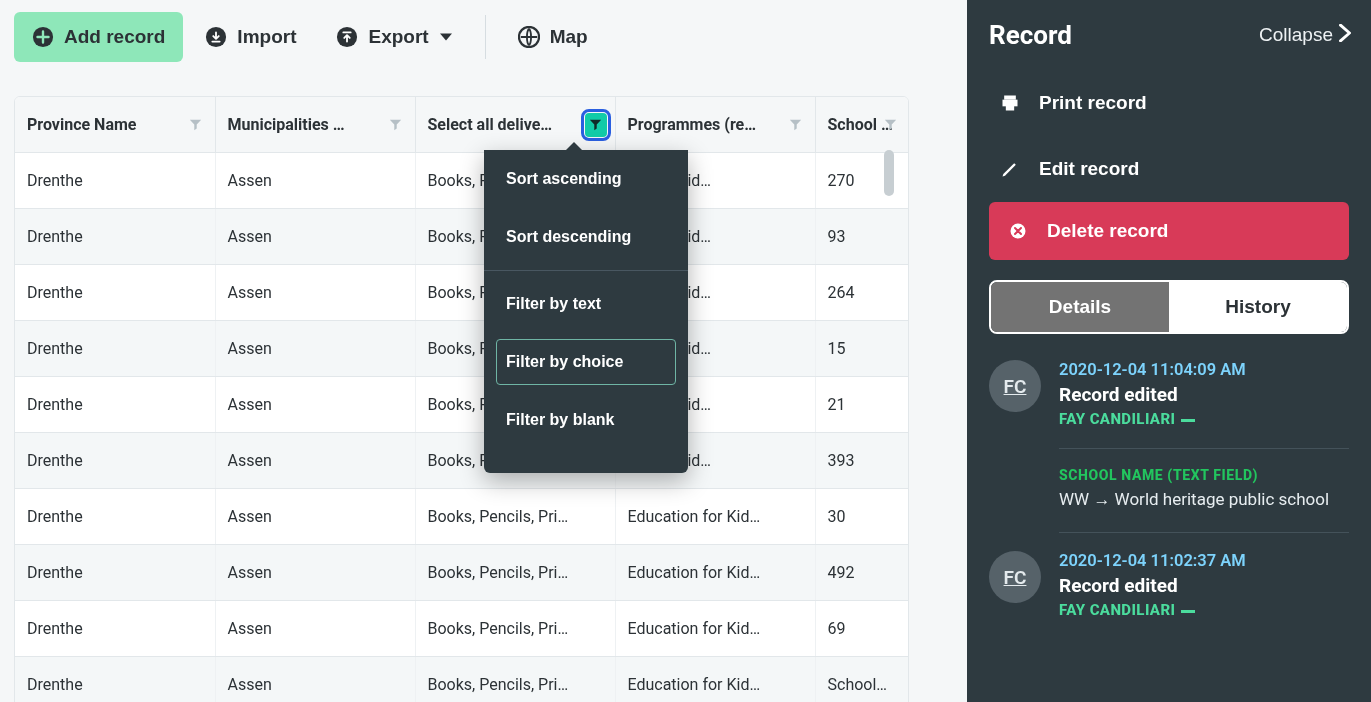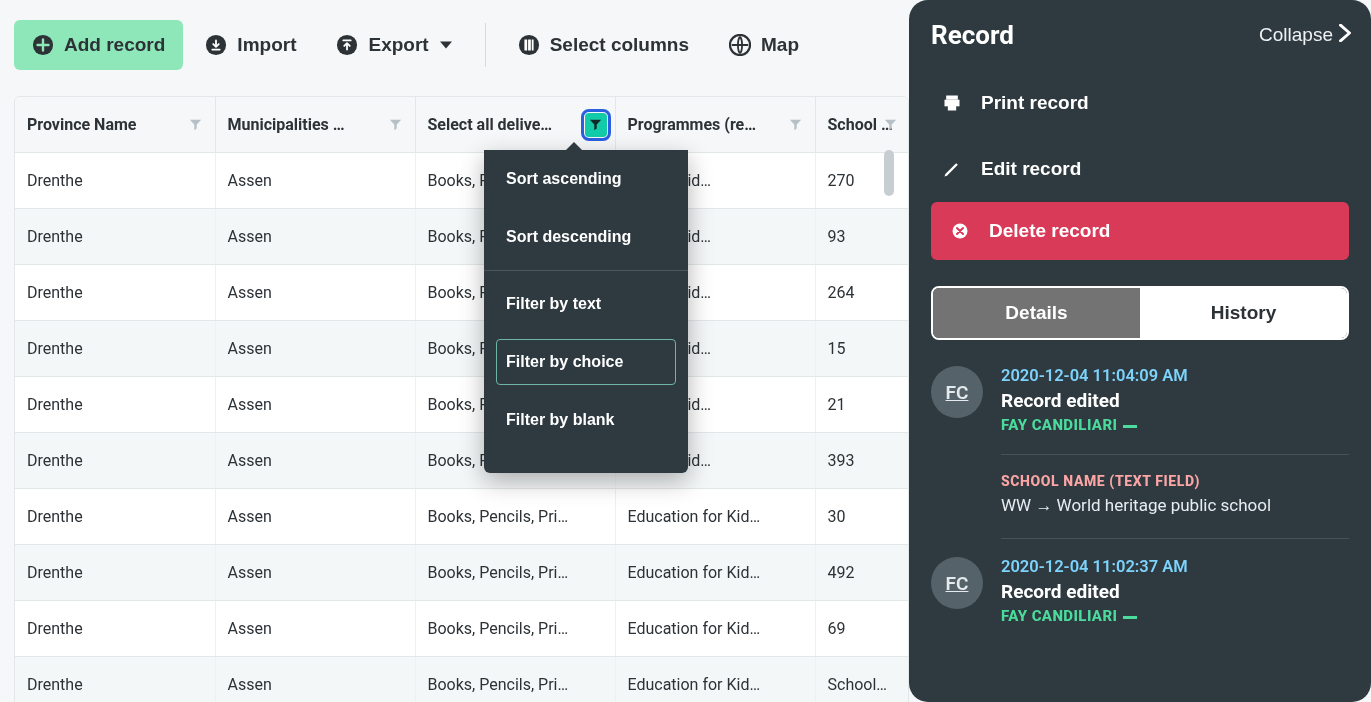--- a/index.html
+++ b/index.html
@@ -10,21 +10,21 @@
     height: 702px;
     overflow: hidden;
     position: relative;
     color: #2c3236;
   }
 
   
   .toolbar {
     display: flex;
     align-items: center;
-    padding: 20px 14px;
+    padding: 12px 14px;
     gap: 4px;
     background: #f5f7f8;
   }
   .tb-btn {
     display: inline-flex;
     align-items: center;
     gap: 10px;
     padding: 14px 18px;
     border: none;
     background: transparent;
@@ -156,27 +156,26 @@
     margin: 6px 12px;
     padding: 14px 10px;
     width: calc(100% - 24px);
   }
 
   
   .panel {
     position: absolute;
     right: 0;
     top: 0;
-    width: 462px;
+    width: 404px;
     height: 702px;
     background: #2e3a40;
     color: #fff;
     display: flex;
     flex-direction: column;
-    border-radius: 19px;
   }
   .panel-head {
     display: flex;
     justify-content: space-between;
     align-items: center;
     padding: 20px 20px 10px 22px;
   }
   .panel-title {
     font-size: 26px;
     font-weight: 700;
@@ -184,21 +183,21 @@
   .collapse {
     display: inline-flex;
     align-items: center;
     gap: 6px;
     font-size: 19px;
     color: #eef2f4;
     cursor: pointer;
     background: none; border: none; text-align: center;
   }
   .panel-actions {
-    padding: 10px 22px 26px 22px;
+    padding: 10px 22px 20px 22px;
   }
   .p-action {
     display: flex;
     align-items: center;
     gap: 18px;
     width: 100%;
     background: transparent;
     border: none;
     color: #fff;
     font-size: 19px;
@@ -280,21 +279,21 @@
   .h-body { flex: 1; }
   .h-time { font-size: 16.5px; color: #7dd3fc; font-weight: 600; margin-bottom: 4px;}
   .h-title { font-size: 19px; font-weight: 700; margin-bottom: 4px;}
   .h-user { font-size: 15px; font-weight: 800; letter-spacing: 0.4px; color: #4bdc9d; }
   .h-user .dash { display:inline-block; width:14px; height:3px; background:#4bdc9d; vertical-align:middle; margin-left:6px;}
   .h-detail {
     border-top: 1px solid #44525a;
     margin: 4px 0 12px 70px;
     padding-top: 18px;
   }
-  .h-field-label { font-size: 14px; font-weight:800; letter-spacing: 0.6px; color:#fca5a5; margin-bottom:6px;}
+  .h-field-label { font-size: 14px; font-weight:800; letter-spacing: 0.6px; color:#22c55e; margin-bottom:6px;}
   .h-field-change { font-size: 17px; color:#e7edf0; }
   .h-field-change::after{
      content:"";
      display:block;
      border-bottom:1px solid #44525a;
      margin-top:22px;
   }
 
   .scrollbar-thumb {
     position: absolute;
@@ -340,31 +339,20 @@
     <span>Export</span>
     <span class="tb-icon" style="width:14px">
       <svg viewBox="0 0 10 6" width="12" height="8">
           <path d="M0 0l5 6 5-6z" fill="#2c3236"></path>
         </svg>
     </span>
   </button>
 
   <div class="tb-sep"></div>
 
-  <button class="tb-btn">
-    <span class="tb-icon">
-      <svg viewBox="0 0 24 24" width="22" height="22">
-          <circle cx="12" cy="12" r="11" fill="#2c3236"></circle>
-          <rect x="7" y="6" width="3" height="12" fill="#fff"></rect>
-          <rect x="11" y="6" width="3" height="12" fill="#fff"></rect>
-          <rect x="15" y="6" width="2" height="12" fill="#fff"></rect>
-        </svg>
-    </span>
-    <span>Select columns</span>
-  </button>
 
   <button class="tb-btn">
     <span class="tb-icon">
       <svg viewBox="0 0 24 24" width="22" height="22">
           <circle cx="12" cy="12" r="11" fill="none" stroke="#2c3236" stroke-width="2.4"></circle>
           <path d="M3 12h18M12 3c3 3 3 15 0 18M12 3c-3 3-3 15 0 18" fill="none" stroke="#2c3236" stroke-width="2"></path>
         </svg>
     </span>
     <span>Map</span>
   </button>

